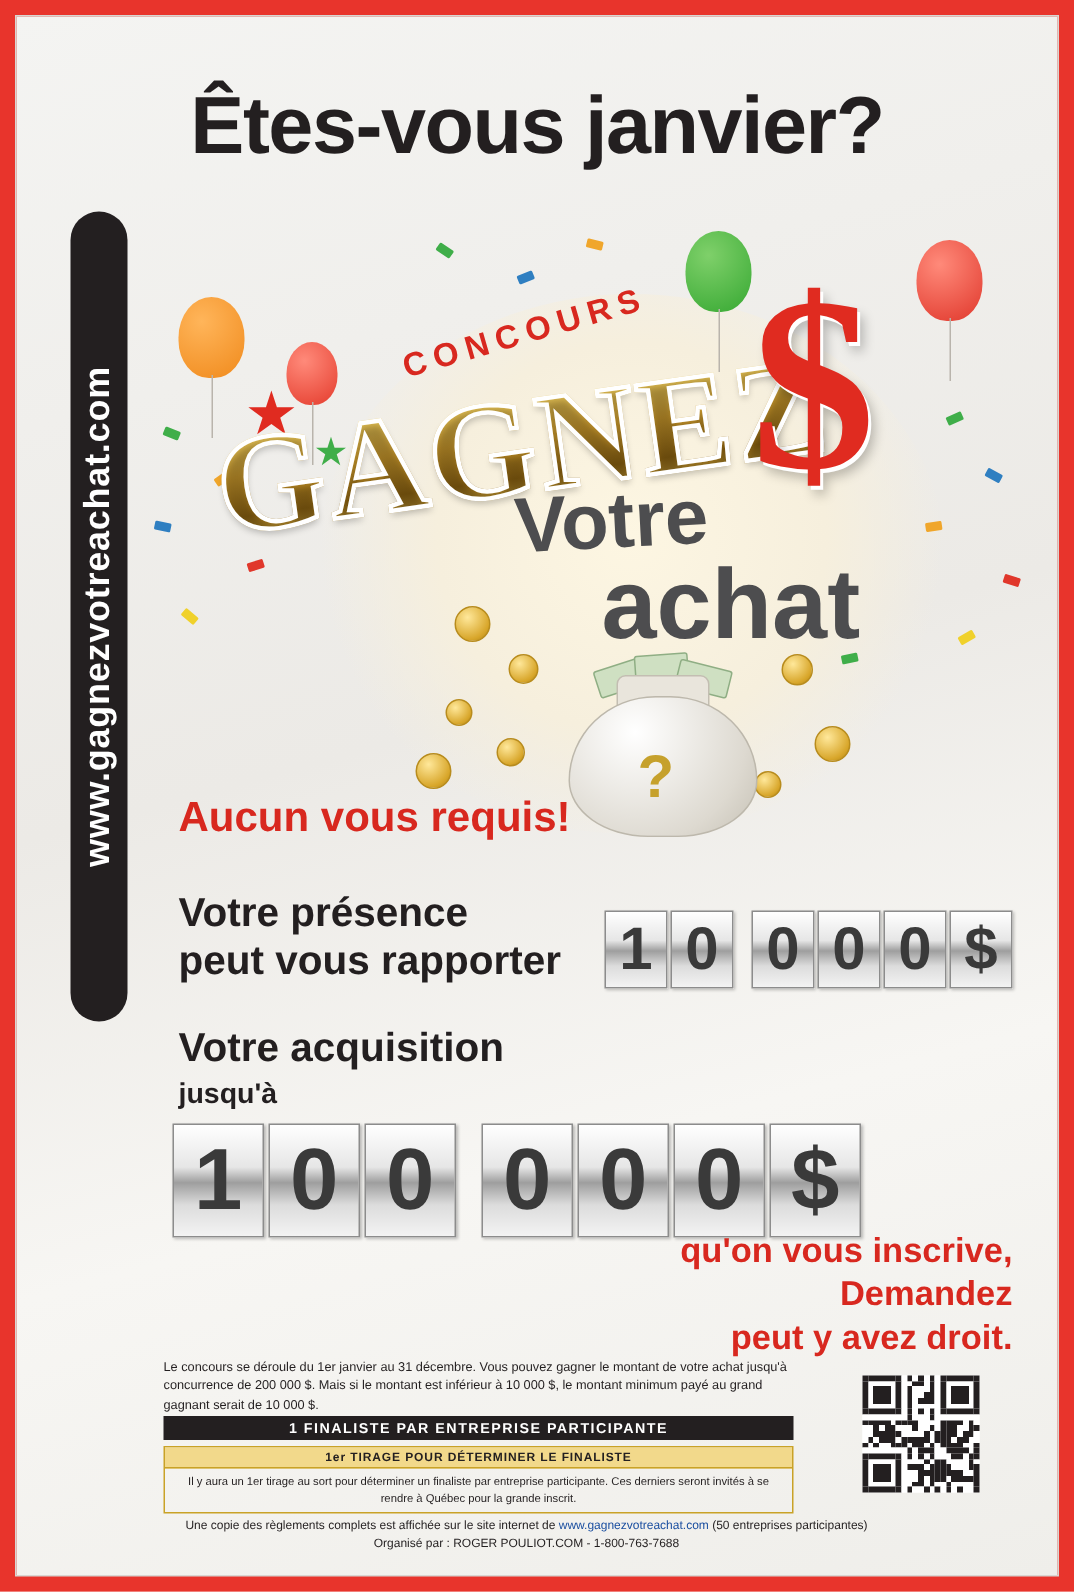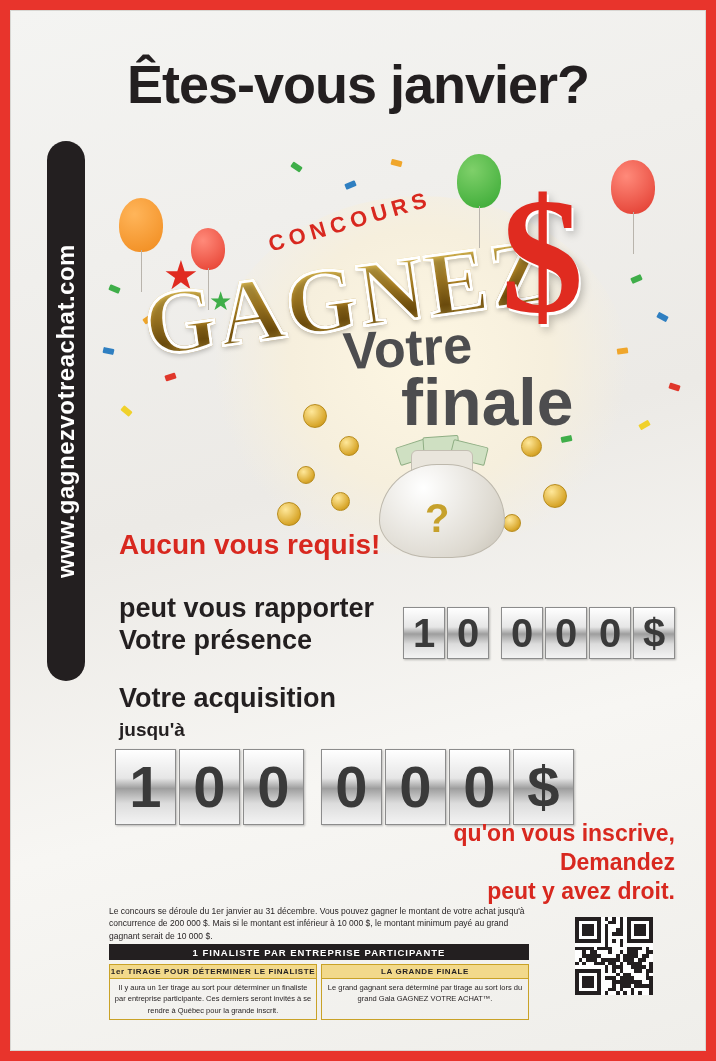--- a/index.html
+++ b/index.html
@@ -425,21 +425,21 @@
       <div class="conf" style="left:254px; top:46px;  background:#2f7fc1; transform:rotate(-22deg);"></div>
       <div class="conf" style="left:200px; top:28px;  background:#3fae49; transform:rotate(34deg);"></div>
       <div class="conf" style="left:470px; top:300px; background:#3fae49; transform:rotate(-12deg);"></div>
 
       <div class="concours">CONCOURS</div>
       <div class="star s1">★</div>
       <div class="star s2">★</div>
       <div class="gagnez">GAGNEZ</div>
       <div class="dollar-big">$</div>
       <div class="votre">Votre</div>
-      <div class="achat">finale</div>
+      <div class="achat">achat</div>
 
       <div class="coin" style="left:212px; top:268px;"></div>
       <div class="coin" style="left:248px; top:300px; width:18px; height:18px;"></div>
       <div class="coin" style="left:206px; top:330px; width:16px; height:16px;"></div>
       <div class="coin" style="left:186px; top:366px;"></div>
       <div class="coin" style="left:240px; top:356px; width:17px; height:17px;"></div>
       <div class="coin" style="left:430px; top:300px; width:19px; height:19px;"></div>
       <div class="coin" style="left:452px; top:348px;"></div>
       <div class="coin" style="left:412px; top:378px; width:16px; height:16px;"></div>
 
@@ -451,22 +451,22 @@
         </div>
         <div class="bag-neck"></div>
         <div class="bag-body"></div>
         <div class="bag-q">?</div>
       </div>
     </div>
 
     <div class="aucun">Aucun vous requis!</div>
 
     <div class="presence">
+      <div>Votre présence</div>
       <div>peut vous rapporter</div>
-      <div>Votre présence</div>
     </div>
 
     <div class="odo odo-small">
       <div class="d">1</div>
       <div class="d">0</div>
       <div class="gap"></div>
       <div class="d">0</div>
       <div class="d">0</div>
       <div class="d">0</div>
       <div class="d">$</div>
@@ -494,465 +494,465 @@
 
     <div class="fineprint">Le concours se déroule du 1er janvier au 31 décembre. Vous pouvez gagner le montant de votre achat jusqu'à concurrence de 200 000 $. Mais si le montant est inférieur à 10 000 $, le montant minimum payé au grand gagnant serait de 10 000 $.</div>
 
     <div class="finalist-bar">1 FINALISTE PAR ENTREPRISE PARTICIPANTE</div>
 
     <div class="two-col">
       <div class="col">
         <div class="col-h">1er TIRAGE POUR DÉTERMINER LE FINALISTE</div>
         <div class="col-b">Il y aura un 1er tirage au sort pour déterminer un finaliste par entreprise participante. Ces derniers seront invités à se rendre à Québec pour la grande inscrit.</div>
       </div>
-      <div class="col">
-        <div class="col-h">LA GRANDE FINALE</div>
-        <div class="col-b">Le grand gagnant sera déterminé par tirage au sort lors du grand Gala GAGNEZ VOTRE ACHAT™.</div>
+    </div>
+
+    <div class="qr">
+        <i></i>
+        <i></i>
+        <i></i>
+        <i></i>
+        <i></i>
+        <i></i>
+        <i></i>
+        <i style="background: rgb(255, 255, 255);"></i>
+        <i></i>
+        <i style="background: rgb(255, 255, 255);"></i>
+        <i></i>
+        <i style="background: rgb(255, 255, 255);"></i>
+        <i></i>
+        <i style="background: rgb(255, 255, 255);"></i>
+        <i></i>
+        <i></i>
+        <i></i>
+        <i></i>
+        <i></i>
+        <i></i>
+        <i></i>
+        <i></i>
+        <i style="background: rgb(255, 255, 255);"></i>
+        <i style="background: rgb(255, 255, 255);"></i>
+        <i style="background: rgb(255, 255, 255);"></i>
+        <i style="background: rgb(255, 255, 255);"></i>
+        <i style="background: rgb(255, 255, 255);"></i>
+        <i></i>
+        <i style="background: rgb(255, 255, 255);"></i>
+        <i style="background: rgb(255, 255, 255);"></i>
+        <i></i>
+        <i></i>
+        <i style="background: rgb(255, 255, 255);"></i>
+        <i></i>
+        <i style="background: rgb(255, 255, 255);"></i>
+        <i></i>
+        <i style="background: rgb(255, 255, 255);"></i>
+        <i style="background: rgb(255, 255, 255);"></i>
+        <i style="background: rgb(255, 255, 255);"></i>
+        <i style="background: rgb(255, 255, 255);"></i>
+        <i style="background: rgb(255, 255, 255);"></i>
+        <i></i>
+        <i></i>
+        <i style="background: rgb(255, 255, 255);"></i>
+        <i></i>
+        <i></i>
+        <i></i>
+        <i style="background: rgb(255, 255, 255);"></i>
+        <i></i>
+        <i style="background: rgb(255, 255, 255);"></i>
+        <i></i>
+        <i style="background: rgb(255, 255, 255);"></i>
+        <i style="background: rgb(255, 255, 255);"></i>
+        <i style="background: rgb(255, 255, 255);"></i>
+        <i></i>
+        <i style="background: rgb(255, 255, 255);"></i>
+        <i></i>
+        <i style="background: rgb(255, 255, 255);"></i>
+        <i></i>
+        <i></i>
+        <i></i>
+        <i style="background: rgb(255, 255, 255);"></i>
+        <i></i>
+        <i></i>
+        <i style="background: rgb(255, 255, 255);"></i>
+        <i></i>
+        <i></i>
+        <i></i>
+        <i style="background: rgb(255, 255, 255);"></i>
+        <i></i>
+        <i style="background: rgb(255, 255, 255);"></i>
+        <i></i>
+        <i style="background: rgb(255, 255, 255);"></i>
+        <i style="background: rgb(255, 255, 255);"></i>
+        <i></i>
+        <i></i>
+        <i style="background: rgb(255, 255, 255);"></i>
+        <i></i>
+        <i style="background: rgb(255, 255, 255);"></i>
+        <i></i>
+        <i></i>
+        <i></i>
+        <i style="background: rgb(255, 255, 255);"></i>
+        <i></i>
+        <i></i>
+        <i style="background: rgb(255, 255, 255);"></i>
+        <i></i>
+        <i></i>
+        <i></i>
+        <i style="background: rgb(255, 255, 255);"></i>
+        <i></i>
+        <i style="background: rgb(255, 255, 255);"></i>
+        <i></i>
+        <i style="background: rgb(255, 255, 255);"></i>
+        <i></i>
+        <i></i>
+        <i></i>
+        <i style="background: rgb(255, 255, 255);"></i>
+        <i></i>
+        <i style="background: rgb(255, 255, 255);"></i>
+        <i></i>
+        <i></i>
+        <i></i>
+        <i style="background: rgb(255, 255, 255);"></i>
+        <i></i>
+        <i></i>
+        <i style="background: rgb(255, 255, 255);"></i>
+        <i style="background: rgb(255, 255, 255);"></i>
+        <i style="background: rgb(255, 255, 255);"></i>
+        <i style="background: rgb(255, 255, 255);"></i>
+        <i style="background: rgb(255, 255, 255);"></i>
+        <i></i>
+        <i style="background: rgb(255, 255, 255);"></i>
+        <i></i>
+        <i style="background: rgb(255, 255, 255);"></i>
+        <i style="background: rgb(255, 255, 255);"></i>
+        <i style="background: rgb(255, 255, 255);"></i>
+        <i style="background: rgb(255, 255, 255);"></i>
+        <i style="background: rgb(255, 255, 255);"></i>
+        <i></i>
+        <i style="background: rgb(255, 255, 255);"></i>
+        <i style="background: rgb(255, 255, 255);"></i>
+        <i style="background: rgb(255, 255, 255);"></i>
+        <i style="background: rgb(255, 255, 255);"></i>
+        <i style="background: rgb(255, 255, 255);"></i>
+        <i></i>
+        <i></i>
+        <i></i>
+        <i></i>
+        <i></i>
+        <i></i>
+        <i></i>
+        <i></i>
+        <i style="background: rgb(255, 255, 255);"></i>
+        <i></i>
+        <i style="background: rgb(255, 255, 255);"></i>
+        <i></i>
+        <i style="background: rgb(255, 255, 255);"></i>
+        <i></i>
+        <i style="background: rgb(255, 255, 255);"></i>
+        <i></i>
+        <i></i>
+        <i></i>
+        <i></i>
+        <i></i>
+        <i></i>
+        <i></i>
+        <i style="background: rgb(255, 255, 255);"></i>
+        <i style="background: rgb(255, 255, 255);"></i>
+        <i style="background: rgb(255, 255, 255);"></i>
+        <i style="background: rgb(255, 255, 255);"></i>
+        <i style="background: rgb(255, 255, 255);"></i>
+        <i style="background: rgb(255, 255, 255);"></i>
+        <i style="background: rgb(255, 255, 255);"></i>
+        <i style="background: rgb(255, 255, 255);"></i>
+        <i></i>
+        <i style="background: rgb(255, 255, 255);"></i>
+        <i style="background: rgb(255, 255, 255);"></i>
+        <i style="background: rgb(255, 255, 255);"></i>
+        <i></i>
+        <i style="background: rgb(255, 255, 255);"></i>
+        <i style="background: rgb(255, 255, 255);"></i>
+        <i style="background: rgb(255, 255, 255);"></i>
+        <i style="background: rgb(255, 255, 255);"></i>
+        <i style="background: rgb(255, 255, 255);"></i>
+        <i style="background: rgb(255, 255, 255);"></i>
+        <i style="background: rgb(255, 255, 255);"></i>
+        <i style="background: rgb(255, 255, 255);"></i>
+        <i></i>
+        <i></i>
+        <i></i>
+        <i></i>
+        <i></i>
+        <i style="background: rgb(255, 255, 255);"></i>
+        <i></i>
+        <i></i>
+        <i></i>
+        <i></i>
+        <i style="background: rgb(255, 255, 255);"></i>
+        <i style="background: rgb(255, 255, 255);"></i>
+        <i style="background: rgb(255, 255, 255);"></i>
+        <i style="background: rgb(255, 255, 255);"></i>
+        <i></i>
+        <i></i>
+        <i></i>
+        <i></i>
+        <i style="background: rgb(255, 255, 255);"></i>
+        <i></i>
+        <i style="background: rgb(255, 255, 255);"></i>
+        <i style="background: rgb(255, 255, 255);"></i>
+        <i style="background: rgb(255, 255, 255);"></i>
+        <i></i>
+        <i style="background: rgb(255, 255, 255);"></i>
+        <i></i>
+        <i></i>
+        <i style="background: rgb(255, 255, 255);"></i>
+        <i style="background: rgb(255, 255, 255);"></i>
+        <i style="background: rgb(255, 255, 255);"></i>
+        <i></i>
+        <i style="background: rgb(255, 255, 255);"></i>
+        <i style="background: rgb(255, 255, 255);"></i>
+        <i></i>
+        <i style="background: rgb(255, 255, 255);"></i>
+        <i></i>
+        <i></i>
+        <i></i>
+        <i style="background: rgb(255, 255, 255);"></i>
+        <i style="background: rgb(255, 255, 255);"></i>
+        <i></i>
+        <i></i>
+        <i style="background: rgb(255, 255, 255);"></i>
+        <i style="background: rgb(255, 255, 255);"></i>
+        <i></i>
+        <i></i>
+        <i></i>
+        <i></i>
+        <i></i>
+        <i style="background: rgb(255, 255, 255);"></i>
+        <i style="background: rgb(255, 255, 255);"></i>
+        <i style="background: rgb(255, 255, 255);"></i>
+        <i style="background: rgb(255, 255, 255);"></i>
+        <i></i>
+        <i style="background: rgb(255, 255, 255);"></i>
+        <i></i>
+        <i></i>
+        <i></i>
+        <i></i>
+        <i style="background: rgb(255, 255, 255);"></i>
+        <i></i>
+        <i></i>
+        <i style="background: rgb(255, 255, 255);"></i>
+        <i style="background: rgb(255, 255, 255);"></i>
+        <i></i>
+        <i style="background: rgb(255, 255, 255);"></i>
+        <i></i>
+        <i></i>
+        <i></i>
+        <i style="background: rgb(255, 255, 255);"></i>
+        <i></i>
+        <i></i>
+        <i></i>
+        <i></i>
+        <i></i>
+        <i style="background: rgb(255, 255, 255);"></i>
+        <i></i>
+        <i></i>
+        <i></i>
+        <i style="background: rgb(255, 255, 255);"></i>
+        <i></i>
+        <i></i>
+        <i style="background: rgb(255, 255, 255);"></i>
+        <i style="background: rgb(255, 255, 255);"></i>
+        <i></i>
+        <i style="background: rgb(255, 255, 255);"></i>
+        <i></i>
+        <i style="background: rgb(255, 255, 255);"></i>
+        <i style="background: rgb(255, 255, 255);"></i>
+        <i></i>
+        <i></i>
+        <i></i>
+        <i style="background: rgb(255, 255, 255);"></i>
+        <i></i>
+        <i></i>
+        <i style="background: rgb(255, 255, 255);"></i>
+        <i></i>
+        <i style="background: rgb(255, 255, 255);"></i>
+        <i></i>
+        <i></i>
+        <i></i>
+        <i></i>
+        <i style="background: rgb(255, 255, 255);"></i>
+        <i style="background: rgb(255, 255, 255);"></i>
+        <i></i>
+        <i style="background: rgb(255, 255, 255);"></i>
+        <i style="background: rgb(255, 255, 255);"></i>
+        <i style="background: rgb(255, 255, 255);"></i>
+        <i style="background: rgb(255, 255, 255);"></i>
+        <i style="background: rgb(255, 255, 255);"></i>
+        <i style="background: rgb(255, 255, 255);"></i>
+        <i style="background: rgb(255, 255, 255);"></i>
+        <i style="background: rgb(255, 255, 255);"></i>
+        <i></i>
+        <i style="background: rgb(255, 255, 255);"></i>
+        <i></i>
+        <i></i>
+        <i></i>
+        <i style="background: rgb(255, 255, 255);"></i>
+        <i style="background: rgb(255, 255, 255);"></i>
+        <i></i>
+        <i></i>
+        <i></i>
+        <i></i>
+        <i style="background: rgb(255, 255, 255);"></i>
+        <i></i>
+        <i></i>
+        <i></i>
+        <i></i>
+        <i></i>
+        <i></i>
+        <i></i>
+        <i></i>
+        <i style="background: rgb(255, 255, 255);"></i>
+        <i></i>
+        <i style="background: rgb(255, 255, 255);"></i>
+        <i></i>
+        <i style="background: rgb(255, 255, 255);"></i>
+        <i></i>
+        <i style="background: rgb(255, 255, 255);"></i>
+        <i style="background: rgb(255, 255, 255);"></i>
+        <i style="background: rgb(255, 255, 255);"></i>
+        <i></i>
+        <i></i>
+        <i style="background: rgb(255, 255, 255);"></i>
+        <i></i>
+        <i></i>
+        <i></i>
+        <i style="background: rgb(255, 255, 255);"></i>
+        <i style="background: rgb(255, 255, 255);"></i>
+        <i style="background: rgb(255, 255, 255);"></i>
+        <i style="background: rgb(255, 255, 255);"></i>
+        <i style="background: rgb(255, 255, 255);"></i>
+        <i></i>
+        <i style="background: rgb(255, 255, 255);"></i>
+        <i style="background: rgb(255, 255, 255);"></i>
+        <i style="background: rgb(255, 255, 255);"></i>
+        <i style="background: rgb(255, 255, 255);"></i>
+        <i></i>
+        <i style="background: rgb(255, 255, 255);"></i>
+        <i></i>
+        <i></i>
+        <i style="background: rgb(255, 255, 255);"></i>
+        <i style="background: rgb(255, 255, 255);"></i>
+        <i style="background: rgb(255, 255, 255);"></i>
+        <i style="background: rgb(255, 255, 255);"></i>
+        <i></i>
+        <i style="background: rgb(255, 255, 255);"></i>
+        <i></i>
+        <i style="background: rgb(255, 255, 255);"></i>
+        <i></i>
+        <i></i>
+        <i></i>
+        <i style="background: rgb(255, 255, 255);"></i>
+        <i></i>
+        <i style="background: rgb(255, 255, 255);"></i>
+        <i></i>
+        <i></i>
+        <i></i>
+        <i style="background: rgb(255, 255, 255);"></i>
+        <i></i>
+        <i></i>
+        <i></i>
+        <i></i>
+        <i style="background: rgb(255, 255, 255);"></i>
+        <i style="background: rgb(255, 255, 255);"></i>
+        <i style="background: rgb(255, 255, 255);"></i>
+        <i></i>
+        <i></i>
+        <i></i>
+        <i style="background: rgb(255, 255, 255);"></i>
+        <i></i>
+        <i></i>
+        <i></i>
+        <i style="background: rgb(255, 255, 255);"></i>
+        <i></i>
+        <i style="background: rgb(255, 255, 255);"></i>
+        <i style="background: rgb(255, 255, 255);"></i>
+        <i style="background: rgb(255, 255, 255);"></i>
+        <i></i>
+        <i></i>
+        <i></i>
+        <i></i>
+        <i></i>
+        <i></i>
+        <i></i>
+        <i></i>
+        <i style="background: rgb(255, 255, 255);"></i>
+        <i style="background: rgb(255, 255, 255);"></i>
+        <i></i>
+        <i></i>
+        <i style="background: rgb(255, 255, 255);"></i>
+        <i></i>
+        <i></i>
+        <i></i>
+        <i style="background: rgb(255, 255, 255);"></i>
+        <i></i>
+        <i style="background: rgb(255, 255, 255);"></i>
+        <i style="background: rgb(255, 255, 255);"></i>
+        <i style="background: rgb(255, 255, 255);"></i>
+        <i></i>
+        <i style="background: rgb(255, 255, 255);"></i>
+        <i></i>
+        <i></i>
+        <i></i>
+        <i style="background: rgb(255, 255, 255);"></i>
+        <i></i>
+        <i></i>
+        <i></i>
+        <i></i>
+        <i></i>
+        <i></i>
+        <i style="background: rgb(255, 255, 255);"></i>
+        <i style="background: rgb(255, 255, 255);"></i>
+        <i style="background: rgb(255, 255, 255);"></i>
+        <i style="background: rgb(255, 255, 255);"></i>
+        <i style="background: rgb(255, 255, 255);"></i>
+        <i></i>
+        <i style="background: rgb(255, 255, 255);"></i>
+        <i style="background: rgb(255, 255, 255);"></i>
+        <i></i>
+        <i></i>
+        <i style="background: rgb(255, 255, 255);"></i>
+        <i></i>
+        <i style="background: rgb(255, 255, 255);"></i>
+        <i style="background: rgb(255, 255, 255);"></i>
+        <i></i>
+        <i style="background: rgb(255, 255, 255);"></i>
+        <i style="background: rgb(255, 255, 255);"></i>
+        <i style="background: rgb(255, 255, 255);"></i>
+        <i style="background: rgb(255, 255, 255);"></i>
+        <i></i>
+        <i></i>
+        <i></i>
+        <i></i>
+        <i></i>
+        <i></i>
+        <i></i>
+        <i></i>
+        <i style="background: rgb(255, 255, 255);"></i>
+        <i></i>
+        <i style="background: rgb(255, 255, 255);"></i>
+        <i style="background: rgb(255, 255, 255);"></i>
+        <i></i>
+        <i style="background: rgb(255, 255, 255);"></i>
+        <i></i>
+        <i style="background: rgb(255, 255, 255);"></i>
+        <i></i>
+        <i style="background: rgb(255, 255, 255);"></i>
+        <i></i>
+        <i style="background: rgb(255, 255, 255);"></i>
+        <i style="background: rgb(255, 255, 255);"></i>
+        <i></i>
       </div>
+
+    <div class="bottom-note">
+      <div><span>Une copie des règlements complets est affichée sur le site internet de </span><span class="link">www.gagnezvotreachat.com</span><span> (50 entreprises participantes)</span></div>
+      <div>Organisé par : ROGER POULIOT.COM  -  1-800-763-7688</div>
     </div>
-
-    <div class="qr">
-        <i></i>
-        <i></i>
-        <i></i>
-        <i></i>
-        <i></i>
-        <i></i>
-        <i></i>
-        <i style="background: rgb(255, 255, 255);"></i>
-        <i></i>
-        <i style="background: rgb(255, 255, 255);"></i>
-        <i></i>
-        <i style="background: rgb(255, 255, 255);"></i>
-        <i></i>
-        <i style="background: rgb(255, 255, 255);"></i>
-        <i></i>
-        <i></i>
-        <i></i>
-        <i></i>
-        <i></i>
-        <i></i>
-        <i></i>
-        <i></i>
-        <i style="background: rgb(255, 255, 255);"></i>
-        <i style="background: rgb(255, 255, 255);"></i>
-        <i style="background: rgb(255, 255, 255);"></i>
-        <i style="background: rgb(255, 255, 255);"></i>
-        <i style="background: rgb(255, 255, 255);"></i>
-        <i></i>
-        <i style="background: rgb(255, 255, 255);"></i>
-        <i style="background: rgb(255, 255, 255);"></i>
-        <i></i>
-        <i></i>
-        <i style="background: rgb(255, 255, 255);"></i>
-        <i></i>
-        <i style="background: rgb(255, 255, 255);"></i>
-        <i></i>
-        <i style="background: rgb(255, 255, 255);"></i>
-        <i style="background: rgb(255, 255, 255);"></i>
-        <i style="background: rgb(255, 255, 255);"></i>
-        <i style="background: rgb(255, 255, 255);"></i>
-        <i style="background: rgb(255, 255, 255);"></i>
-        <i></i>
-        <i></i>
-        <i style="background: rgb(255, 255, 255);"></i>
-        <i></i>
-        <i></i>
-        <i></i>
-        <i style="background: rgb(255, 255, 255);"></i>
-        <i></i>
-        <i style="background: rgb(255, 255, 255);"></i>
-        <i></i>
-        <i style="background: rgb(255, 255, 255);"></i>
-        <i style="background: rgb(255, 255, 255);"></i>
-        <i style="background: rgb(255, 255, 255);"></i>
-        <i></i>
-        <i style="background: rgb(255, 255, 255);"></i>
-        <i></i>
-        <i style="background: rgb(255, 255, 255);"></i>
-        <i></i>
-        <i></i>
-        <i></i>
-        <i style="background: rgb(255, 255, 255);"></i>
-        <i></i>
-        <i></i>
-        <i style="background: rgb(255, 255, 255);"></i>
-        <i></i>
-        <i></i>
-        <i></i>
-        <i style="background: rgb(255, 255, 255);"></i>
-        <i></i>
-        <i style="background: rgb(255, 255, 255);"></i>
-        <i></i>
-        <i style="background: rgb(255, 255, 255);"></i>
-        <i style="background: rgb(255, 255, 255);"></i>
-        <i></i>
-        <i></i>
-        <i style="background: rgb(255, 255, 255);"></i>
-        <i></i>
-        <i style="background: rgb(255, 255, 255);"></i>
-        <i></i>
-        <i></i>
-        <i></i>
-        <i style="background: rgb(255, 255, 255);"></i>
-        <i></i>
-        <i></i>
-        <i style="background: rgb(255, 255, 255);"></i>
-        <i></i>
-        <i></i>
-        <i></i>
-        <i style="background: rgb(255, 255, 255);"></i>
-        <i></i>
-        <i style="background: rgb(255, 255, 255);"></i>
-        <i></i>
-        <i style="background: rgb(255, 255, 255);"></i>
-        <i></i>
-        <i></i>
-        <i></i>
-        <i style="background: rgb(255, 255, 255);"></i>
-        <i></i>
-        <i style="background: rgb(255, 255, 255);"></i>
-        <i></i>
-        <i></i>
-        <i></i>
-        <i style="background: rgb(255, 255, 255);"></i>
-        <i></i>
-        <i></i>
-        <i style="background: rgb(255, 255, 255);"></i>
-        <i style="background: rgb(255, 255, 255);"></i>
-        <i style="background: rgb(255, 255, 255);"></i>
-        <i style="background: rgb(255, 255, 255);"></i>
-        <i style="background: rgb(255, 255, 255);"></i>
-        <i></i>
-        <i style="background: rgb(255, 255, 255);"></i>
-        <i></i>
-        <i style="background: rgb(255, 255, 255);"></i>
-        <i style="background: rgb(255, 255, 255);"></i>
-        <i style="background: rgb(255, 255, 255);"></i>
-        <i style="background: rgb(255, 255, 255);"></i>
-        <i style="background: rgb(255, 255, 255);"></i>
-        <i></i>
-        <i style="background: rgb(255, 255, 255);"></i>
-        <i style="background: rgb(255, 255, 255);"></i>
-        <i style="background: rgb(255, 255, 255);"></i>
-        <i style="background: rgb(255, 255, 255);"></i>
-        <i style="background: rgb(255, 255, 255);"></i>
-        <i></i>
-        <i></i>
-        <i></i>
-        <i></i>
-        <i></i>
-        <i></i>
-        <i></i>
-        <i></i>
-        <i style="background: rgb(255, 255, 255);"></i>
-        <i></i>
-        <i style="background: rgb(255, 255, 255);"></i>
-        <i></i>
-        <i style="background: rgb(255, 255, 255);"></i>
-        <i></i>
-        <i style="background: rgb(255, 255, 255);"></i>
-        <i></i>
-        <i></i>
-        <i></i>
-        <i></i>
-        <i></i>
-        <i></i>
-        <i></i>
-        <i style="background: rgb(255, 255, 255);"></i>
-        <i style="background: rgb(255, 255, 255);"></i>
-        <i style="background: rgb(255, 255, 255);"></i>
-        <i style="background: rgb(255, 255, 255);"></i>
-        <i style="background: rgb(255, 255, 255);"></i>
-        <i style="background: rgb(255, 255, 255);"></i>
-        <i style="background: rgb(255, 255, 255);"></i>
-        <i style="background: rgb(255, 255, 255);"></i>
-        <i></i>
-        <i style="background: rgb(255, 255, 255);"></i>
-        <i style="background: rgb(255, 255, 255);"></i>
-        <i style="background: rgb(255, 255, 255);"></i>
-        <i></i>
-        <i style="background: rgb(255, 255, 255);"></i>
-        <i style="background: rgb(255, 255, 255);"></i>
-        <i style="background: rgb(255, 255, 255);"></i>
-        <i style="background: rgb(255, 255, 255);"></i>
-        <i style="background: rgb(255, 255, 255);"></i>
-        <i style="background: rgb(255, 255, 255);"></i>
-        <i style="background: rgb(255, 255, 255);"></i>
-        <i style="background: rgb(255, 255, 255);"></i>
-        <i></i>
-        <i></i>
-        <i></i>
-        <i></i>
-        <i></i>
-        <i style="background: rgb(255, 255, 255);"></i>
-        <i></i>
-        <i></i>
-        <i></i>
-        <i></i>
-        <i style="background: rgb(255, 255, 255);"></i>
-        <i style="background: rgb(255, 255, 255);"></i>
-        <i style="background: rgb(255, 255, 255);"></i>
-        <i style="background: rgb(255, 255, 255);"></i>
-        <i></i>
-        <i></i>
-        <i></i>
-        <i></i>
-        <i style="background: rgb(255, 255, 255);"></i>
-        <i></i>
-        <i style="background: rgb(255, 255, 255);"></i>
-        <i style="background: rgb(255, 255, 255);"></i>
-        <i style="background: rgb(255, 255, 255);"></i>
-        <i></i>
-        <i style="background: rgb(255, 255, 255);"></i>
-        <i></i>
-        <i></i>
-        <i style="background: rgb(255, 255, 255);"></i>
-        <i style="background: rgb(255, 255, 255);"></i>
-        <i style="background: rgb(255, 255, 255);"></i>
-        <i></i>
-        <i style="background: rgb(255, 255, 255);"></i>
-        <i style="background: rgb(255, 255, 255);"></i>
-        <i></i>
-        <i style="background: rgb(255, 255, 255);"></i>
-        <i></i>
-        <i></i>
-        <i></i>
-        <i style="background: rgb(255, 255, 255);"></i>
-        <i style="background: rgb(255, 255, 255);"></i>
-        <i></i>
-        <i></i>
-        <i style="background: rgb(255, 255, 255);"></i>
-        <i style="background: rgb(255, 255, 255);"></i>
-        <i></i>
-        <i></i>
-        <i></i>
-        <i></i>
-        <i></i>
-        <i style="background: rgb(255, 255, 255);"></i>
-        <i style="background: rgb(255, 255, 255);"></i>
-        <i style="background: rgb(255, 255, 255);"></i>
-        <i style="background: rgb(255, 255, 255);"></i>
-        <i></i>
-        <i style="background: rgb(255, 255, 255);"></i>
-        <i></i>
-        <i></i>
-        <i></i>
-        <i></i>
-        <i style="background: rgb(255, 255, 255);"></i>
-        <i></i>
-        <i></i>
-        <i style="background: rgb(255, 255, 255);"></i>
-        <i style="background: rgb(255, 255, 255);"></i>
-        <i></i>
-        <i style="background: rgb(255, 255, 255);"></i>
-        <i></i>
-        <i></i>
-        <i></i>
-        <i style="background: rgb(255, 255, 255);"></i>
-        <i></i>
-        <i></i>
-        <i></i>
-        <i></i>
-        <i></i>
-        <i style="background: rgb(255, 255, 255);"></i>
-        <i></i>
-        <i></i>
-        <i></i>
-        <i style="background: rgb(255, 255, 255);"></i>
-        <i></i>
-        <i></i>
-        <i style="background: rgb(255, 255, 255);"></i>
-        <i style="background: rgb(255, 255, 255);"></i>
-        <i></i>
-        <i style="background: rgb(255, 255, 255);"></i>
-        <i></i>
-        <i style="background: rgb(255, 255, 255);"></i>
-        <i style="background: rgb(255, 255, 255);"></i>
-        <i></i>
-        <i></i>
-        <i></i>
-        <i style="background: rgb(255, 255, 255);"></i>
-        <i></i>
-        <i></i>
-        <i style="background: rgb(255, 255, 255);"></i>
-        <i></i>
-        <i style="background: rgb(255, 255, 255);"></i>
-        <i></i>
-        <i></i>
-        <i></i>
-        <i></i>
-        <i style="background: rgb(255, 255, 255);"></i>
-        <i style="background: rgb(255, 255, 255);"></i>
-        <i></i>
-        <i style="background: rgb(255, 255, 255);"></i>
-        <i style="background: rgb(255, 255, 255);"></i>
-        <i style="background: rgb(255, 255, 255);"></i>
-        <i style="background: rgb(255, 255, 255);"></i>
-        <i style="background: rgb(255, 255, 255);"></i>
-        <i style="background: rgb(255, 255, 255);"></i>
-        <i style="background: rgb(255, 255, 255);"></i>
-        <i style="background: rgb(255, 255, 255);"></i>
-        <i></i>
-        <i style="background: rgb(255, 255, 255);"></i>
-        <i></i>
-        <i></i>
-        <i></i>
-        <i style="background: rgb(255, 255, 255);"></i>
-        <i style="background: rgb(255, 255, 255);"></i>
-        <i></i>
-        <i></i>
-        <i></i>
-        <i></i>
-        <i style="background: rgb(255, 255, 255);"></i>
-        <i></i>
-        <i></i>
-        <i></i>
-        <i></i>
-        <i></i>
-        <i></i>
-        <i></i>
-        <i></i>
-        <i style="background: rgb(255, 255, 255);"></i>
-        <i></i>
-        <i style="background: rgb(255, 255, 255);"></i>
-        <i></i>
-        <i style="background: rgb(255, 255, 255);"></i>
-        <i></i>
-        <i style="background: rgb(255, 255, 255);"></i>
-        <i style="background: rgb(255, 255, 255);"></i>
-        <i style="background: rgb(255, 255, 255);"></i>
-        <i></i>
-        <i></i>
-        <i style="background: rgb(255, 255, 255);"></i>
-        <i></i>
-        <i></i>
-        <i></i>
-        <i style="background: rgb(255, 255, 255);"></i>
-        <i style="background: rgb(255, 255, 255);"></i>
-        <i style="background: rgb(255, 255, 255);"></i>
-        <i style="background: rgb(255, 255, 255);"></i>
-        <i style="background: rgb(255, 255, 255);"></i>
-        <i></i>
-        <i style="background: rgb(255, 255, 255);"></i>
-        <i style="background: rgb(255, 255, 255);"></i>
-        <i style="background: rgb(255, 255, 255);"></i>
-        <i style="background: rgb(255, 255, 255);"></i>
-        <i></i>
-        <i style="background: rgb(255, 255, 255);"></i>
-        <i></i>
-        <i></i>
-        <i style="background: rgb(255, 255, 255);"></i>
-        <i style="background: rgb(255, 255, 255);"></i>
-        <i style="background: rgb(255, 255, 255);"></i>
-        <i style="background: rgb(255, 255, 255);"></i>
-        <i></i>
-        <i style="background: rgb(255, 255, 255);"></i>
-        <i></i>
-        <i style="background: rgb(255, 255, 255);"></i>
-        <i></i>
-        <i></i>
-        <i></i>
-        <i style="background: rgb(255, 255, 255);"></i>
-        <i></i>
-        <i style="background: rgb(255, 255, 255);"></i>
-        <i></i>
-        <i></i>
-        <i></i>
-        <i style="background: rgb(255, 255, 255);"></i>
-        <i></i>
-        <i></i>
-        <i></i>
-        <i></i>
-        <i style="background: rgb(255, 255, 255);"></i>
-        <i style="background: rgb(255, 255, 255);"></i>
-        <i style="background: rgb(255, 255, 255);"></i>
-        <i></i>
-        <i></i>
-        <i></i>
-        <i style="background: rgb(255, 255, 255);"></i>
-        <i></i>
-        <i></i>
-        <i></i>
-        <i style="background: rgb(255, 255, 255);"></i>
-        <i></i>
-        <i style="background: rgb(255, 255, 255);"></i>
-        <i style="background: rgb(255, 255, 255);"></i>
-        <i style="background: rgb(255, 255, 255);"></i>
-        <i></i>
-        <i></i>
-        <i></i>
-        <i></i>
-        <i></i>
-        <i></i>
-        <i></i>
-        <i></i>
-        <i style="background: rgb(255, 255, 255);"></i>
-        <i style="background: rgb(255, 255, 255);"></i>
-        <i></i>
-        <i></i>
-        <i style="background: rgb(255, 255, 255);"></i>
-        <i></i>
-        <i></i>
-        <i></i>
-        <i style="background: rgb(255, 255, 255);"></i>
-        <i></i>
-        <i style="background: rgb(255, 255, 255);"></i>
-        <i style="background: rgb(255, 255, 255);"></i>
-        <i style="background: rgb(255, 255, 255);"></i>
-        <i></i>
-        <i style="background: rgb(255, 255, 255);"></i>
-        <i></i>
-        <i></i>
-        <i></i>
-        <i style="background: rgb(255, 255, 255);"></i>
-        <i></i>
-        <i></i>
-        <i></i>
-        <i></i>
-        <i></i>
-        <i></i>
-        <i style="background: rgb(255, 255, 255);"></i>
-        <i style="background: rgb(255, 255, 255);"></i>
-        <i style="background: rgb(255, 255, 255);"></i>
-        <i style="background: rgb(255, 255, 255);"></i>
-        <i style="background: rgb(255, 255, 255);"></i>
-        <i></i>
-        <i style="background: rgb(255, 255, 255);"></i>
-        <i style="background: rgb(255, 255, 255);"></i>
-        <i></i>
-        <i></i>
-        <i style="background: rgb(255, 255, 255);"></i>
-        <i></i>
-        <i style="background: rgb(255, 255, 255);"></i>
-        <i style="background: rgb(255, 255, 255);"></i>
-        <i></i>
-        <i style="background: rgb(255, 255, 255);"></i>
-        <i style="background: rgb(255, 255, 255);"></i>
-        <i style="background: rgb(255, 255, 255);"></i>
-        <i style="background: rgb(255, 255, 255);"></i>
-        <i></i>
-        <i></i>
-        <i></i>
-        <i></i>
-        <i></i>
-        <i></i>
-        <i></i>
-        <i></i>
-        <i style="background: rgb(255, 255, 255);"></i>
-        <i></i>
-        <i style="background: rgb(255, 255, 255);"></i>
-        <i style="background: rgb(255, 255, 255);"></i>
-        <i></i>
-        <i style="background: rgb(255, 255, 255);"></i>
-        <i></i>
-        <i style="background: rgb(255, 255, 255);"></i>
-        <i></i>
-        <i style="background: rgb(255, 255, 255);"></i>
-        <i></i>
-        <i style="background: rgb(255, 255, 255);"></i>
-        <i style="background: rgb(255, 255, 255);"></i>
-        <i></i>
-      </div>
-
 
   </div>
 </div>
 
 </body></html>

